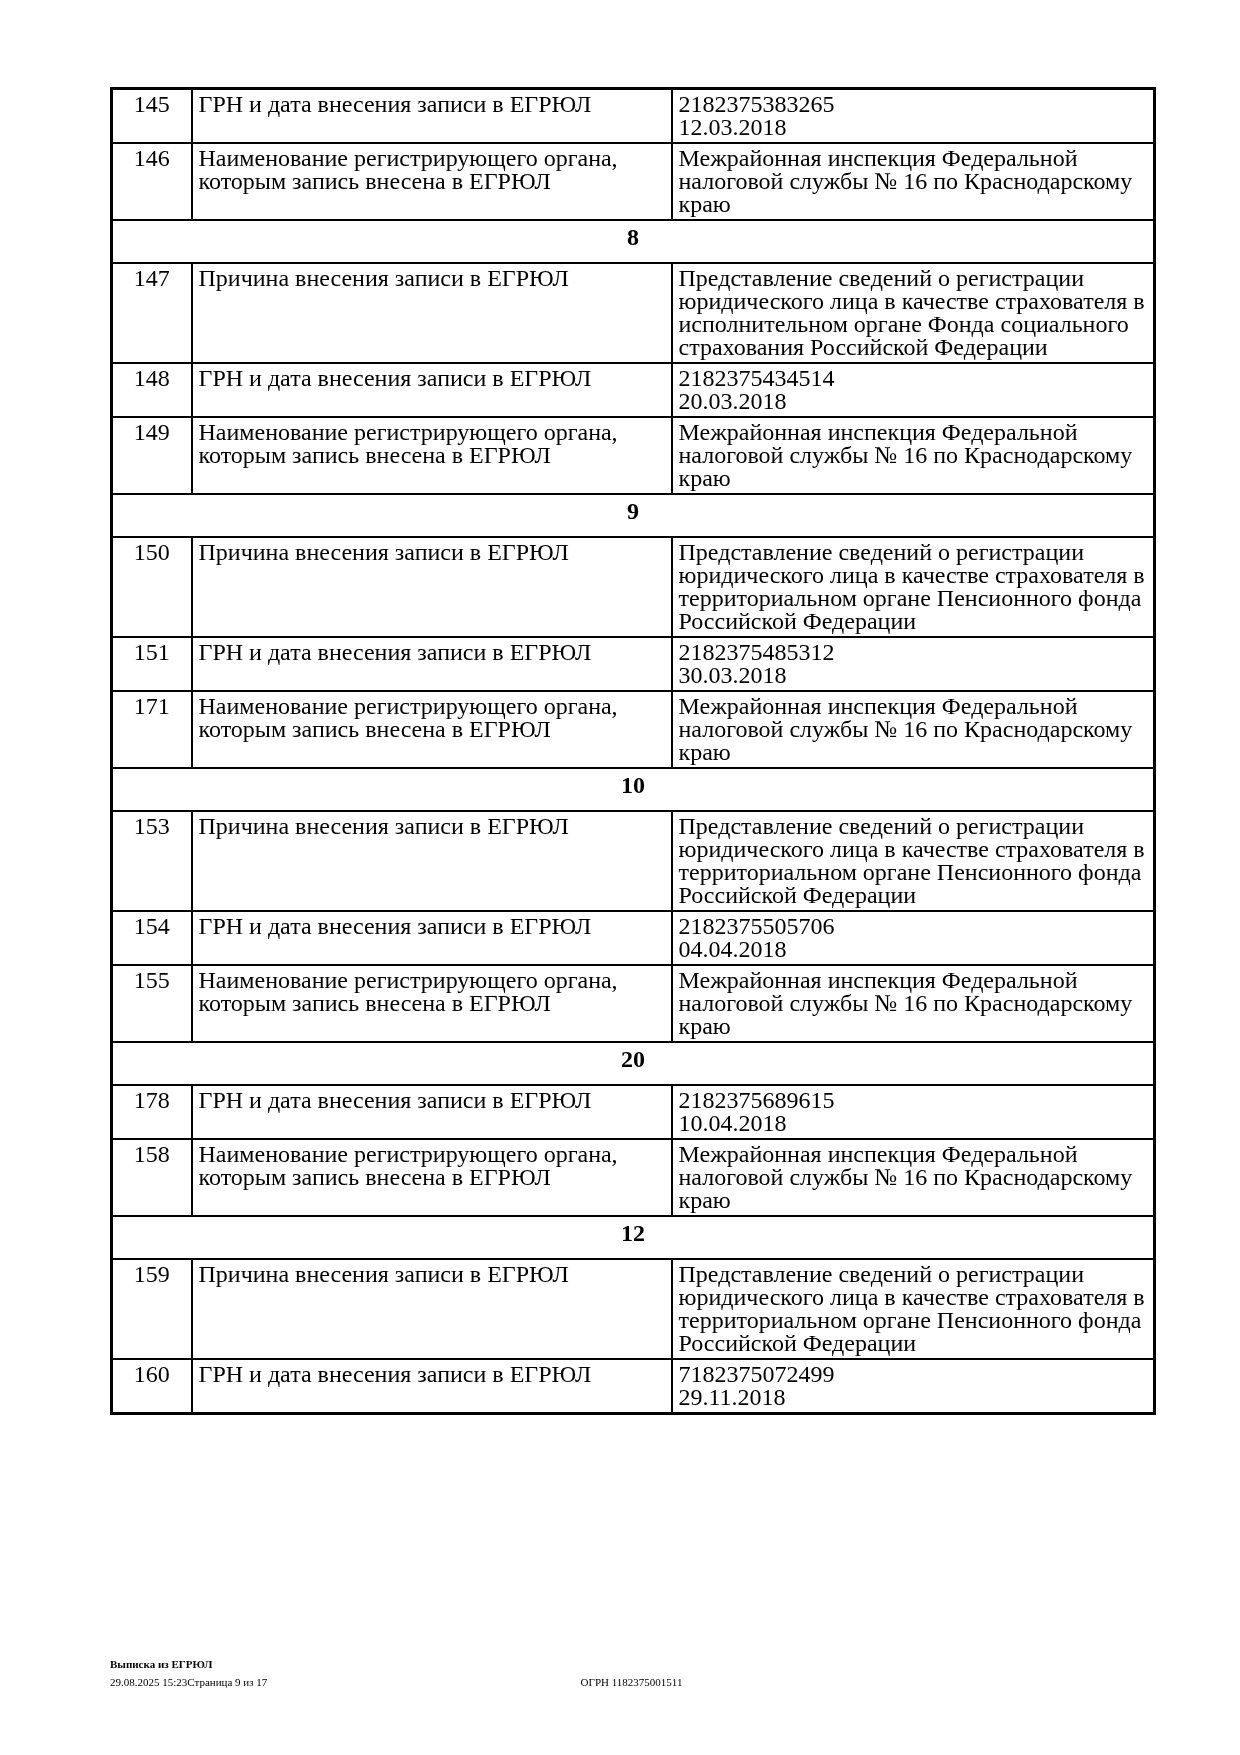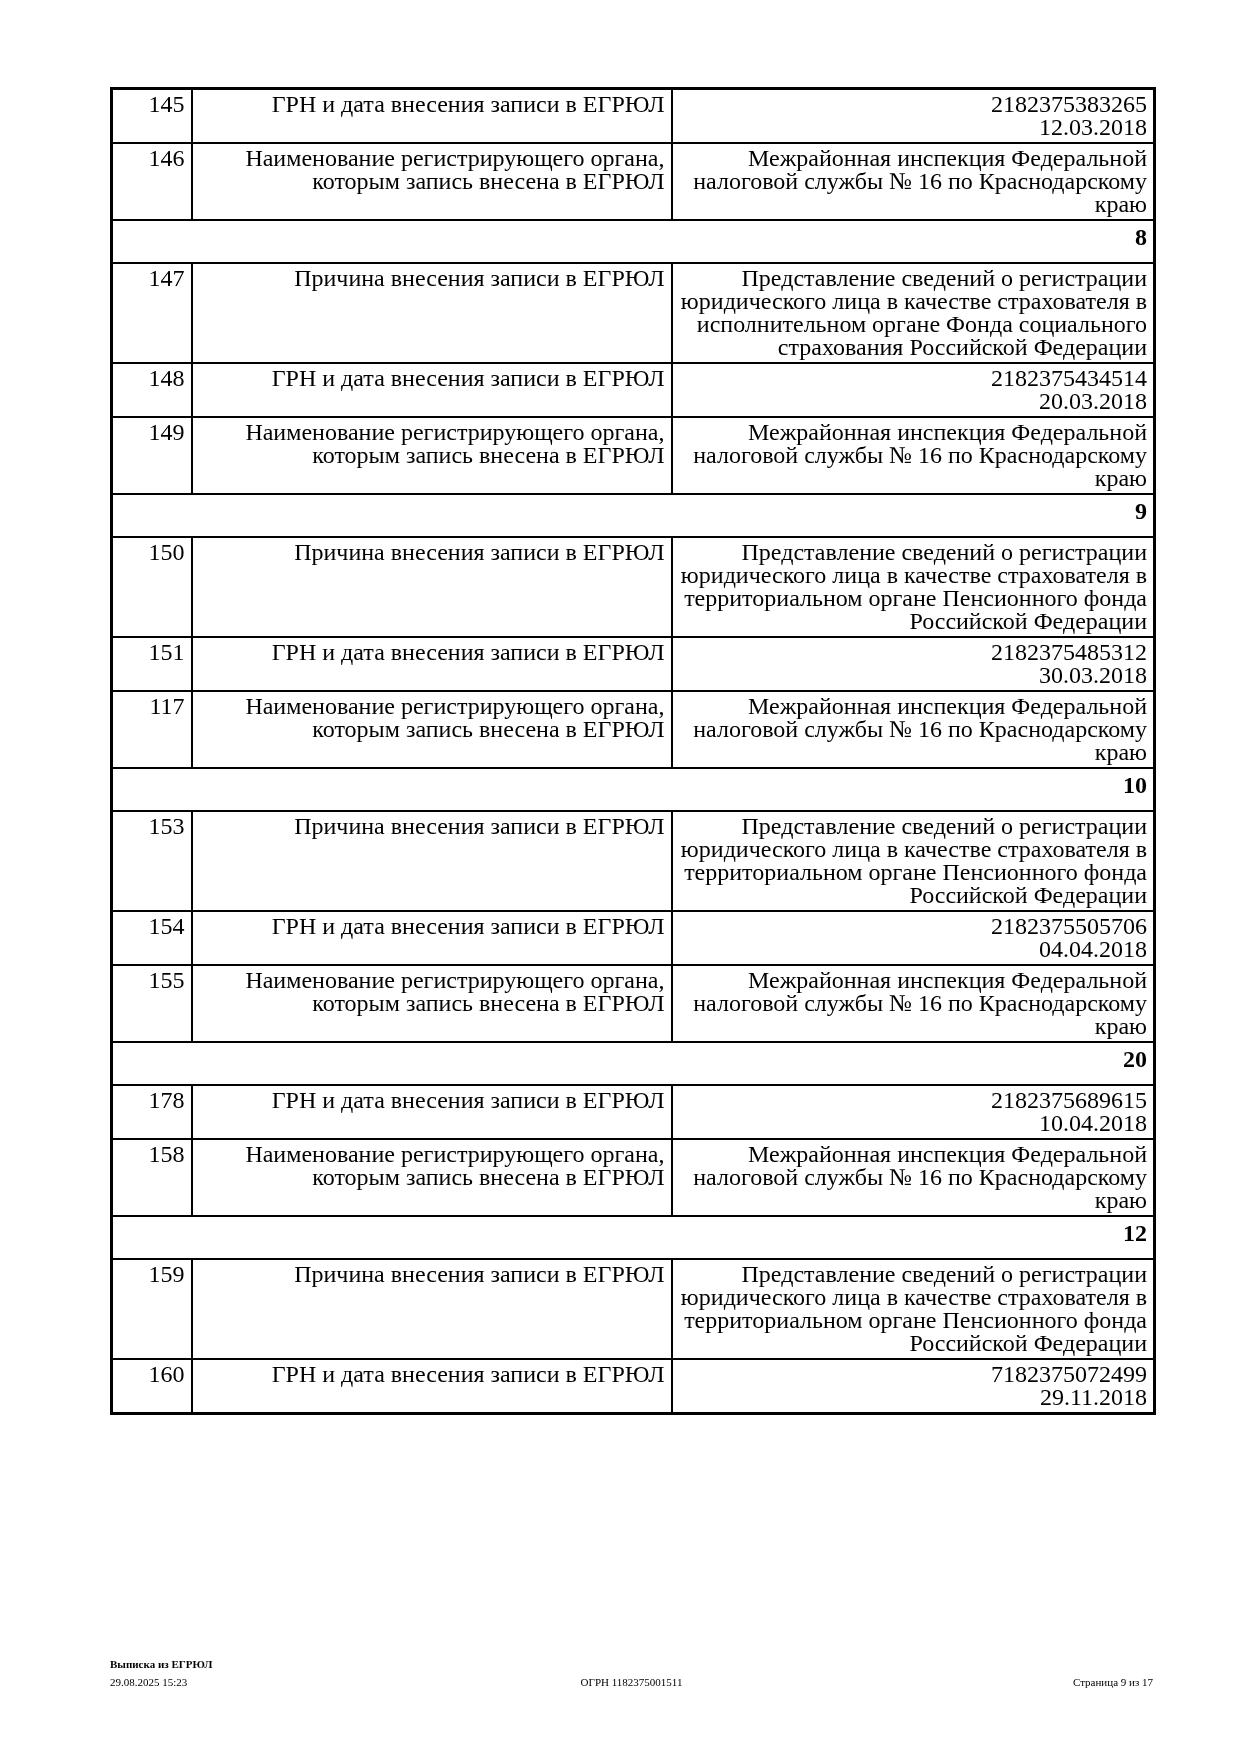--- a/index.html
+++ b/index.html
@@ -21,21 +21,20 @@
     table-layout:fixed;
     font-size:24px;
     line-height:23px;
     border:3px solid #000;
   }
   table.records td{
     border:2px solid #000;
     vertical-align:top;
     padding:3px 6px 3px 6px;
     word-wrap:break-word;
-    text-align:right;
   }
   td.num-cell{
     text-align:center;
     padding-left:2px;
     padding-right:2px;
   }
   td.section-cell{
     text-align:center;
     font-weight:bold;
     height:35px;
@@ -48,21 +47,20 @@
     left:110px;
     top:1656px;
     width:1043px;
     font-size:11px;
     line-height:17px;
   }
   .footer .f-line1{font-weight:bold;}
   .footer .f-line2{
     position:relative;
     display:flex;
-    justify-content:space-between;
     margin-top:1px;
   }
   .footer .f-center{
     position:absolute;
     left:50%;
     transform:translateX(-50%);
     white-space:nowrap;
   }
 </style>
 </head>
@@ -129,21 +127,21 @@
         </tr>
         <tr>
           <td class="num-cell">151</td>
           <td class="label-cell">ГРН и дата внесения записи в ЕГРЮЛ</td>
           <td class="value-cell">
             <div>2182375485312</div>
             <div>30.03.2018</div>
           </td>
         </tr>
         <tr>
-          <td class="num-cell">117</td>
+          <td class="num-cell">171</td>
           <td class="label-cell">Наименование регистрирующего органа, которым запись внесена в ЕГРЮЛ</td>
           <td class="value-cell">
             <div>Межрайонная инспекция Федеральной налоговой службы № 16 по Краснодарскому краю</div>
           </td>
         </tr>
         <tr>
           <td colspan="3" class="section-cell">10</td>
         </tr>
         <tr>
           <td class="num-cell">153</td>

